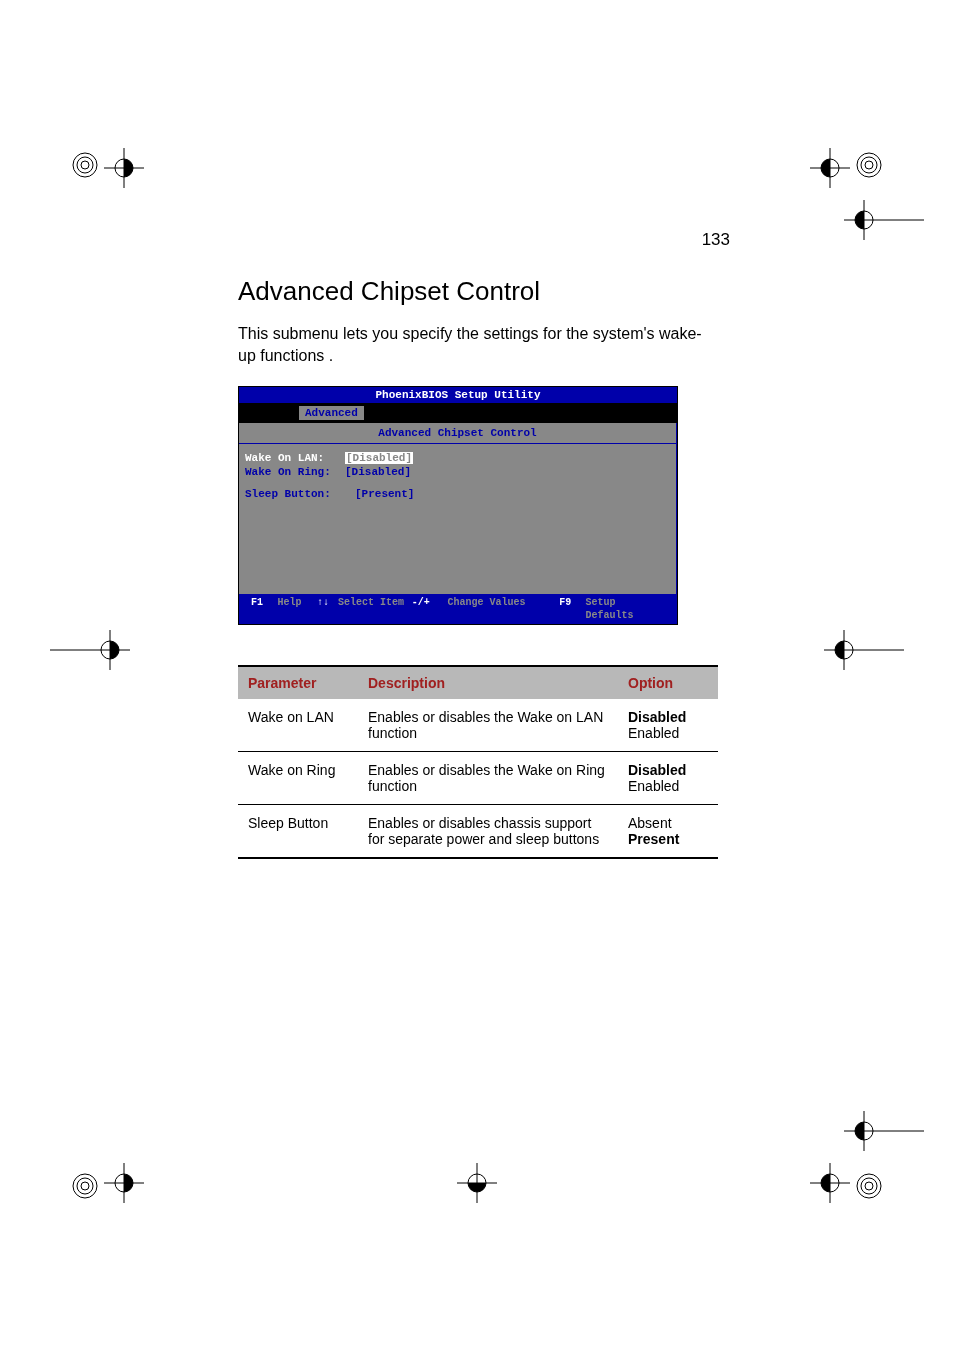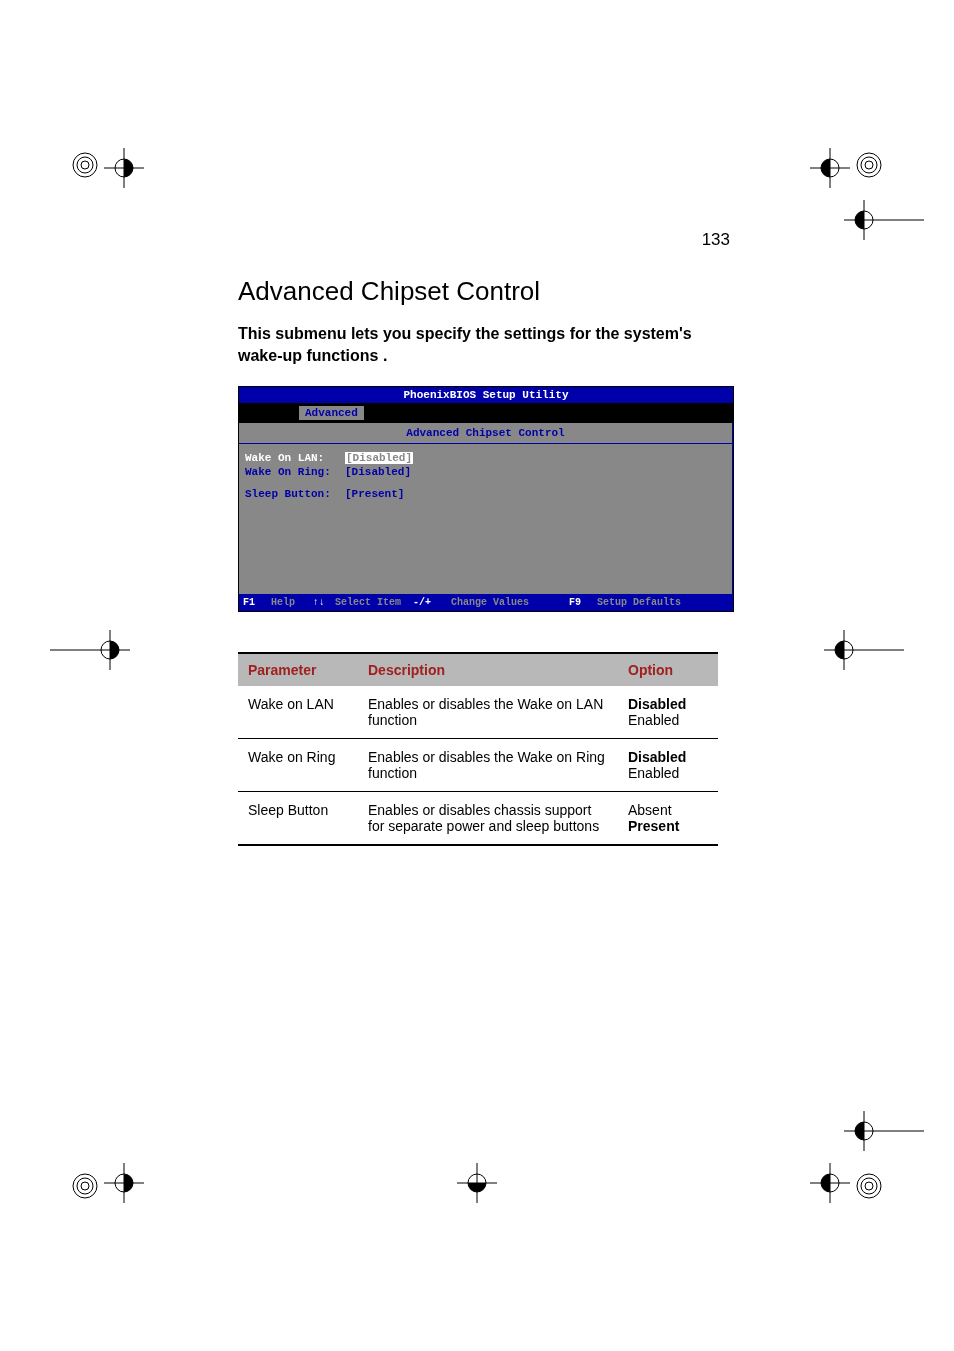--- a/index.html
+++ b/index.html
@@ -29,25 +29,24 @@
     font-size: 26px;
     font-weight: 400;
     margin-bottom: 16px;
     color: #000;
   }
   .intro {
     font-size: 16px;
     line-height: 1.35;
     margin-bottom: 20px;
     color: #000;
-    font-weight: bold;
   }
   
   .bios {
-    width: 496px;
+    width: 440px;
     font-family: "Courier New", monospace;
     font-size: 11px;
     font-weight: bold;
     border: 1px solid #000;
     margin-bottom: 40px;
   }
   .bios-titlebar {
     background: #0000aa;
     color: #fff;
     text-align: center;
@@ -93,21 +92,21 @@
   .bios-row { display: flex; margin-bottom: 2px; }
   .bios-label { width: 100px; color: #0000aa; }
   .bios-label.sel { color: #ffffff; }
   .bios-value { color: #0000aa; }
   .bios-value.sel { background: #ffffff; color: #888888; padding: 0 1px;}
   .bios-help-text { color: #0000aa; }
   .bios-footer {
     background: #0000aa;
     color: #fff;
     font-size: 10px;
-    padding: 2px 4px;
+    padding: 2px 12px;
     line-height: 1.3;
   }
   .bios-footer-row { display: flex; }
   .bf-key { color: #fff; width: 28px; }
   .bf-lbl { color: #888888; width: 42px; }
   .bf-key2 { color: #fff; width: 22px; }
   .bf-lbl2 { color: #888888; width: 78px; }
   .bf-key3 { color: #fff; width: 38px; }
   .bf-lbl3 { color: #888888; width: 118px; }
   .bf-key4 { color: #fff; width: 28px; }
@@ -259,21 +258,21 @@
         <div class="bios-panel-title">Advanced Chipset Control</div>
         <div class="bios-panel-content">
           <div class="bios-row">
             <span class="bios-label sel">Wake On LAN:</span>
             <span class="bios-value sel">[Disabled]</span>
           </div>
           <div class="bios-row">
             <span class="bios-label">Wake On Ring:</span>
             <span class="bios-value">[Disabled]</span>
           </div>
-          <div class="bios-row" style="margin-top:10px;">
+          <div class="bios-row" style="margin-top:10px;gap:10px;">
             <span class="bios-label">Sleep Button:</span>
             <span class="bios-value">[Present]</span>
           </div>
         </div>
       </div>
     </div>
     <div class="bios-footer">
       <div class="bios-footer-row">
         <span class="bf-key">F1</span>
         <span class="bf-lbl">Help</span>

